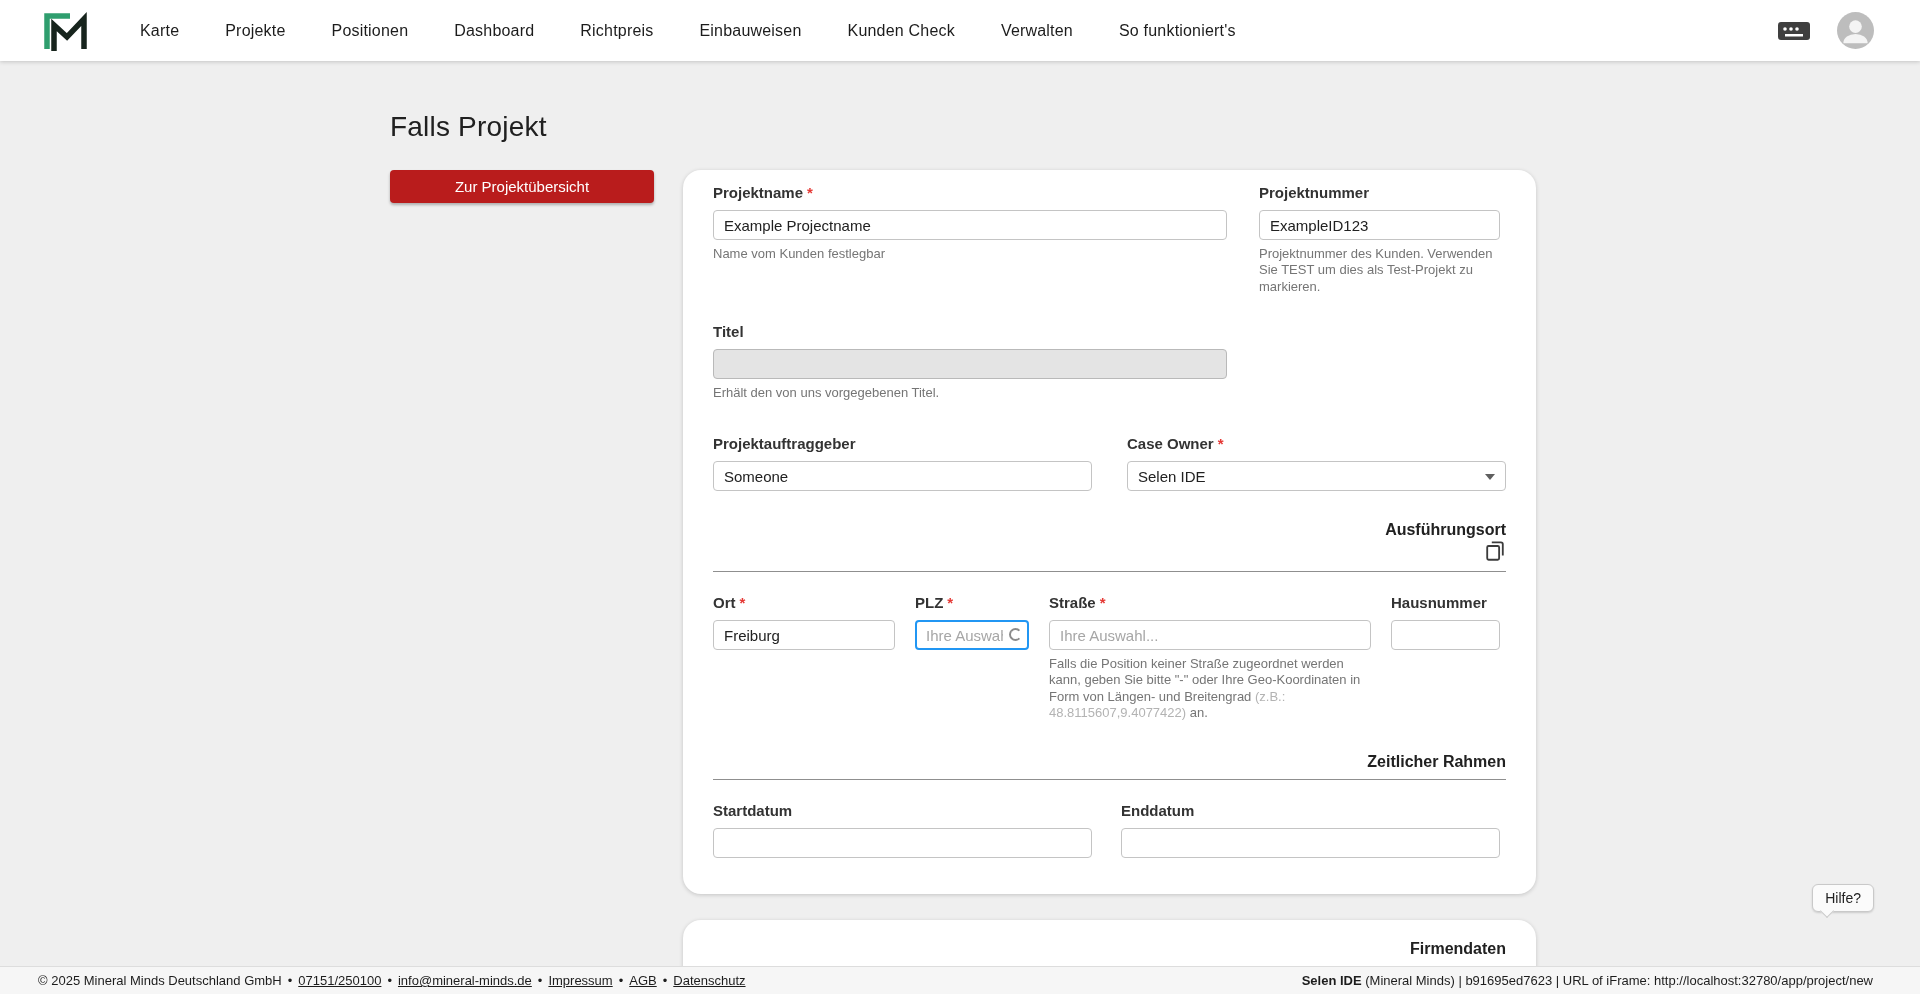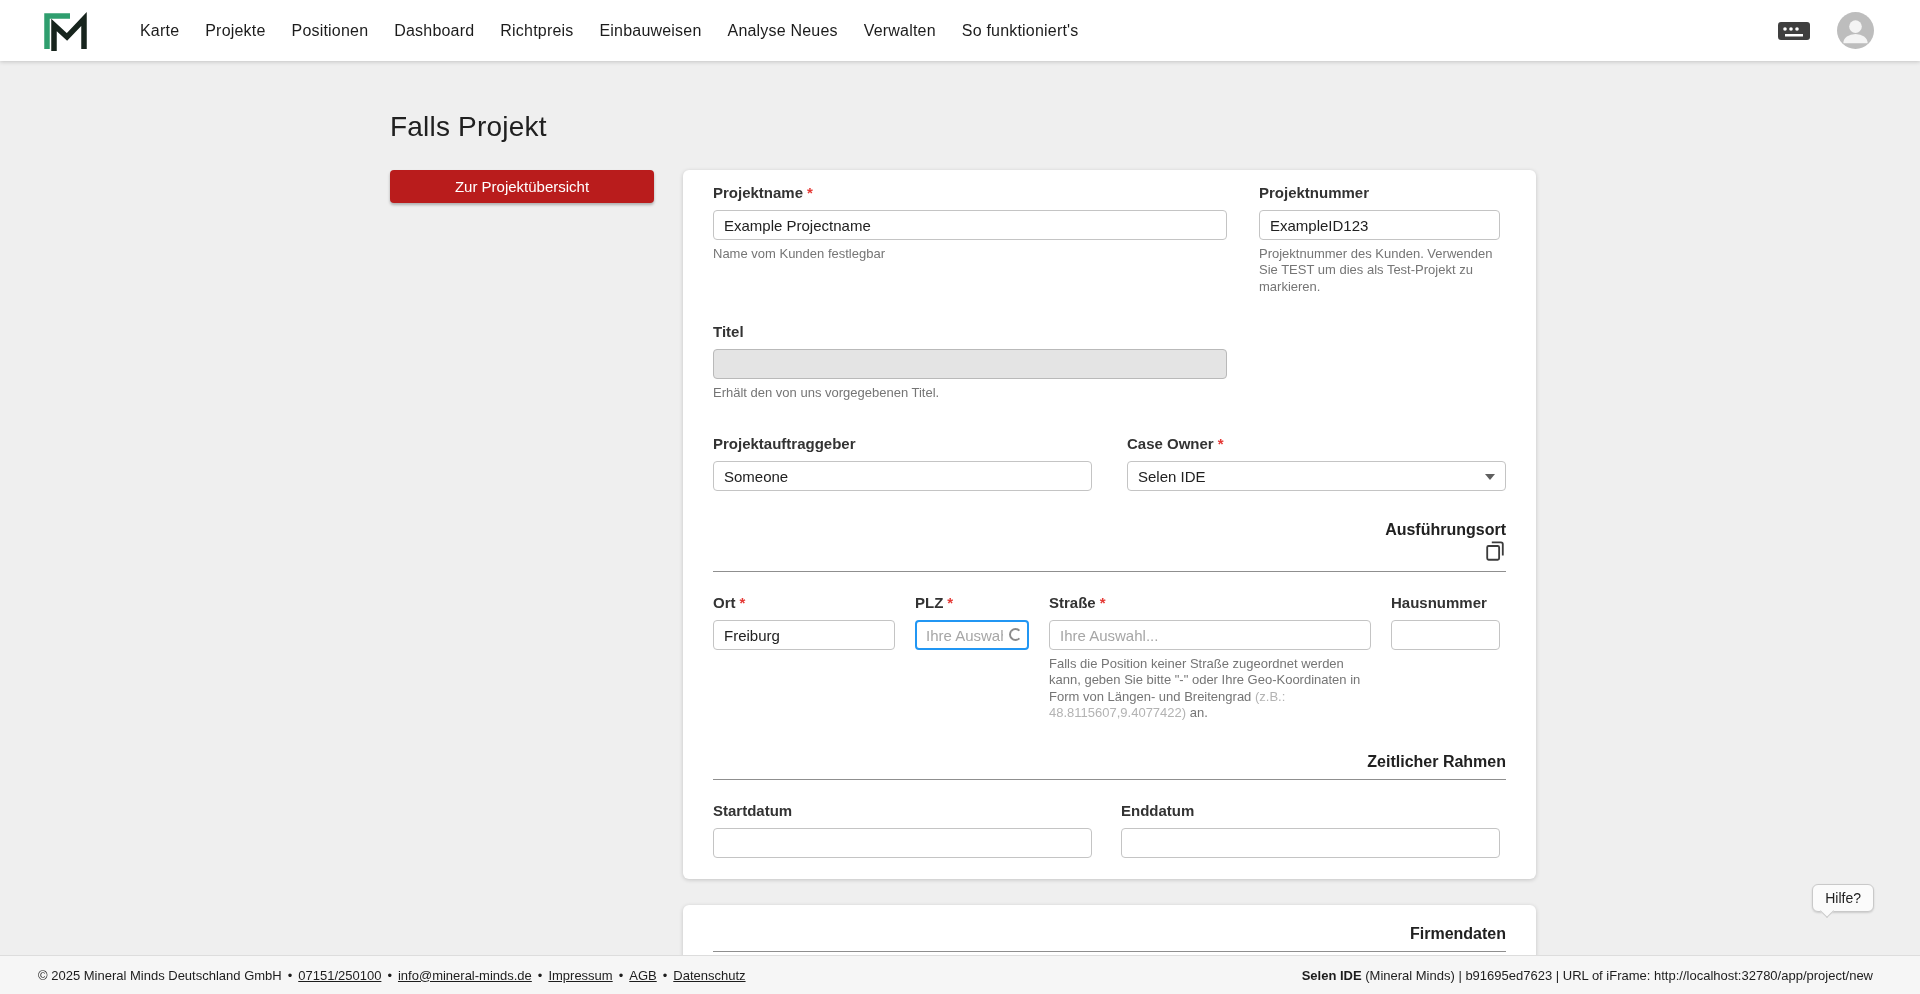--- a/index.html
+++ b/index.html
@@ -9,21 +9,21 @@
     background: #efefef; color: #212121;
   }
 
   
   .navbar {
     position: relative; z-index: 10; height: 61px; background: #ffffff;
     display: flex; align-items: center; padding: 0 46px 0 44px;
     box-shadow: 0 1px 4px rgba(0,0,0,.18);
   }
   .logo { display: flex; align-items: center; margin-right: 52px; cursor: pointer; }
-  .main-nav { display: flex; align-items: center; gap: 26px; flex: 1; }
+  .main-nav { display: flex; align-items: center; gap: 46px; flex: 1; }
   .nav-item {
     font-size: 16px; font-weight: 500; color: #1c1c1c; text-decoration: none;
     cursor: pointer; white-space: nowrap; letter-spacing: .2px;
   }
   .nav-right { display: flex; align-items: center; gap: 26px; }
   .icon-btn { display: flex; cursor: pointer; }
   .avatar { display: flex; cursor: pointer; }
 
   
   .content { padding-top: 50px; }
@@ -33,23 +33,23 @@
   .left-col { flex: 0 0 264px; margin-right: 29px; }
   .right-col { flex: 1; }
 
   .back-btn {
     width: 100%; height: 33px; background: #b91c1c; border: none; border-radius: 4px;
     color: #ffffff; font-size: 15px; font-family: inherit; cursor: pointer;
     box-shadow: 0 2px 3px rgba(0,0,0,.28);
   }
 
   .card {
-    background: #ffffff; border-radius: 6px;
+    background: #ffffff; border-radius: 18px;
     box-shadow: 0 1px 4px rgba(0,0,0,.18);
-    padding: 14px 30px 17px;
+    padding: 14px 30px 32px;
   }
   .card2 { margin-top: 26px; min-height: 132px; padding-top: 20px; }
 
   
   .form-row { display: flex; align-items: flex-start; }
   .row-1 { gap: 32px; margin-bottom: 28px; }
   .row-2 { gap: 16px; margin-bottom: 34px; }
   .row-3 { gap: 35px; }
   .row-4 { gap: 20px; }
   .row-5 { gap: 29px; margin-bottom: 4px; }
@@ -111,21 +111,21 @@
     box-shadow: 0 1px 2px rgba(0,0,0,.15);
   }
   .help-btn::after {
     content: ""; position: absolute; left: 9px; bottom: -5px; width: 9px; height: 9px;
     background: #fbfbfb; border-right: 1px solid #c9c9c9; border-bottom: 1px solid #c9c9c9;
     transform: rotate(45deg);
   }
 
   
   .footer {
-    position: fixed; left: 0; right: 0; bottom: 0; height: 39px; z-index: 20;
+    position: fixed; left: 0; right: 0; bottom: 0; height: 28px; z-index: 20;
     background: #f6f6f6; border-top: 1px solid #dddddd;
     display: flex; align-items: center; justify-content: space-between;
     padding: 0 47px 0 38px; font-size: 13px; color: #1d1d1d;
   }
   .footer-left { display: flex; align-items: center; white-space: nowrap; }
   .footer-left a { color: #1d1d1d; text-decoration: underline; cursor: pointer; }
   .sep { margin: 0 6px; color: #1d1d1d; }
   .footer-right { white-space: nowrap; }
   .footer-right b { font-weight: 700; }
 </style>
@@ -139,21 +139,21 @@
       <path d="M10 40 V14 L23 26 L40 8 V38" fill="none" stroke="#17241d" stroke-width="5.5"></path>
     </svg>
   </div>
   <nav class="main-nav">
     <a class="nav-item">Karte</a>
     <a class="nav-item">Projekte</a>
     <a class="nav-item">Positionen</a>
     <a class="nav-item">Dashboard</a>
     <a class="nav-item">Richtpreis</a>
     <a class="nav-item">Einbauweisen</a>
-    <a class="nav-item">Analyse Neues</a>
+    <a class="nav-item">Kunden Check</a>
     <a class="nav-item">Verwalten</a>
     <a class="nav-item">So funktioniert's</a>
   </nav>
   <div class="nav-right">
     <span class="icon-btn">
       <svg width="34" height="24" viewBox="0 0 34 24">
         <rect x="1" y="3" width="32" height="18" rx="3" fill="#3f3f3f"></rect>
         <circle cx="8" cy="10" r="1.8" fill="#ffffff"></circle>
         <circle cx="14" cy="10" r="1.8" fill="#ffffff"></circle>
         <circle cx="20" cy="10" r="1.8" fill="#ffffff"></circle>

